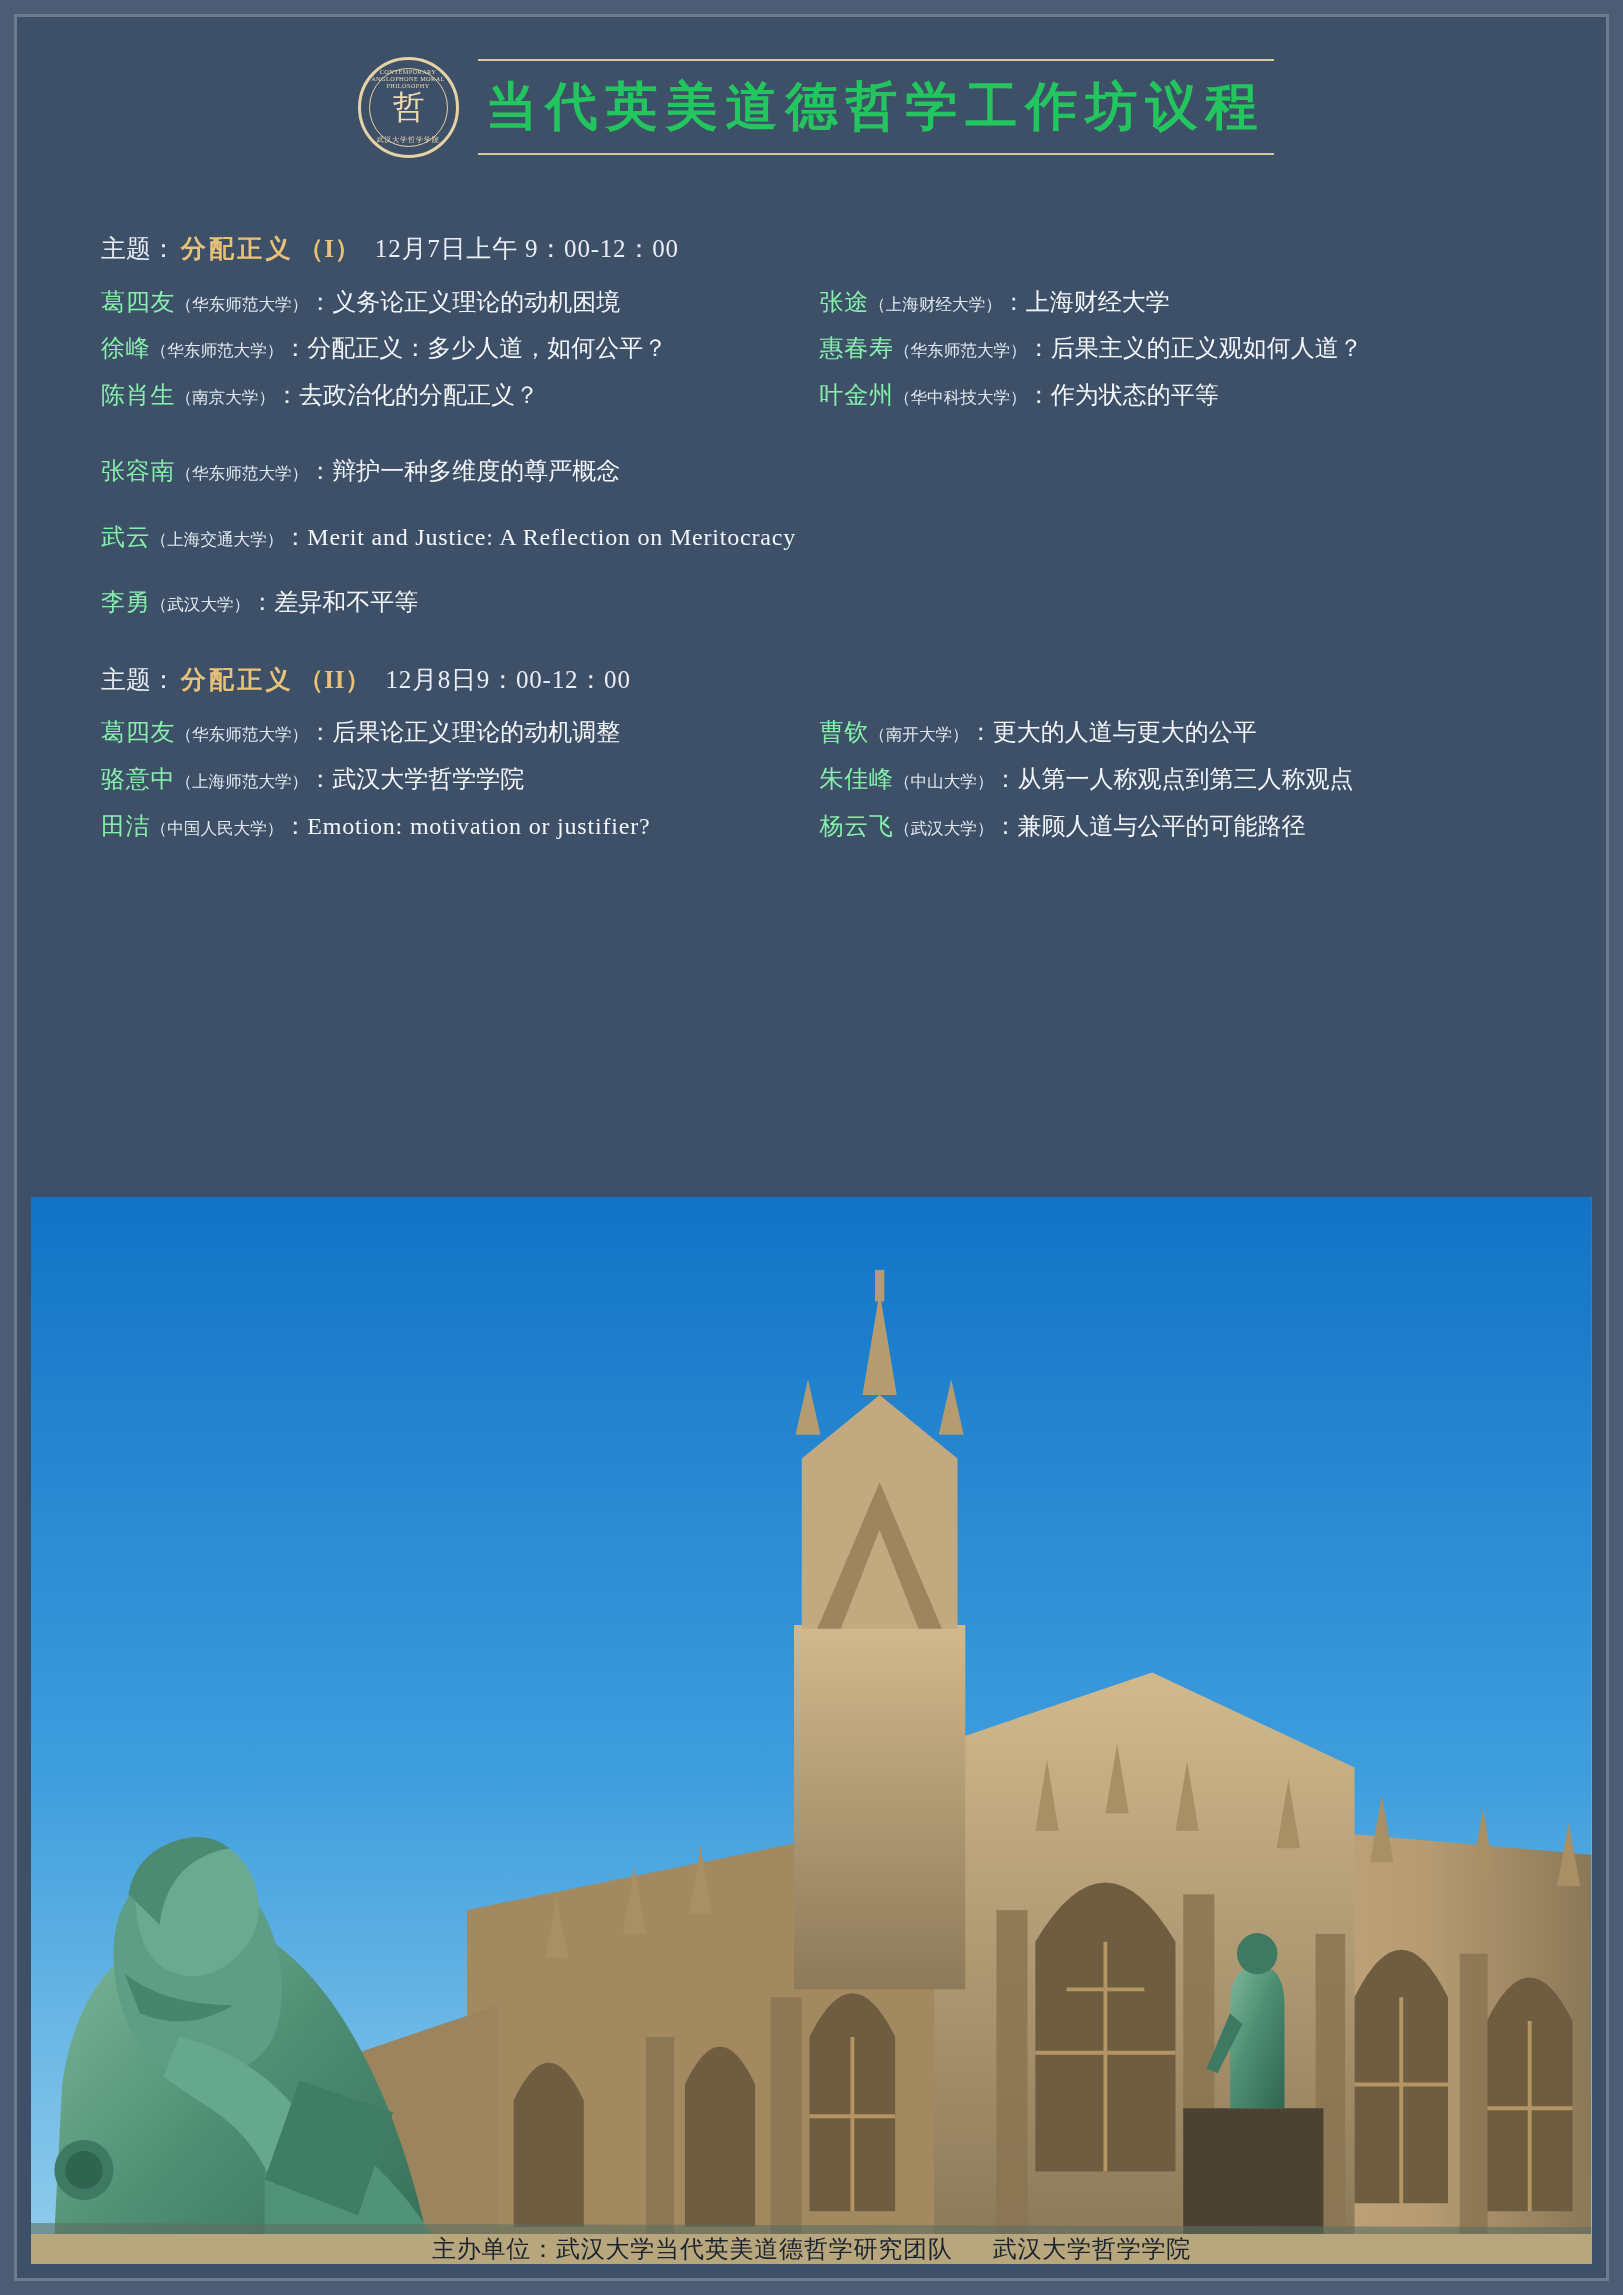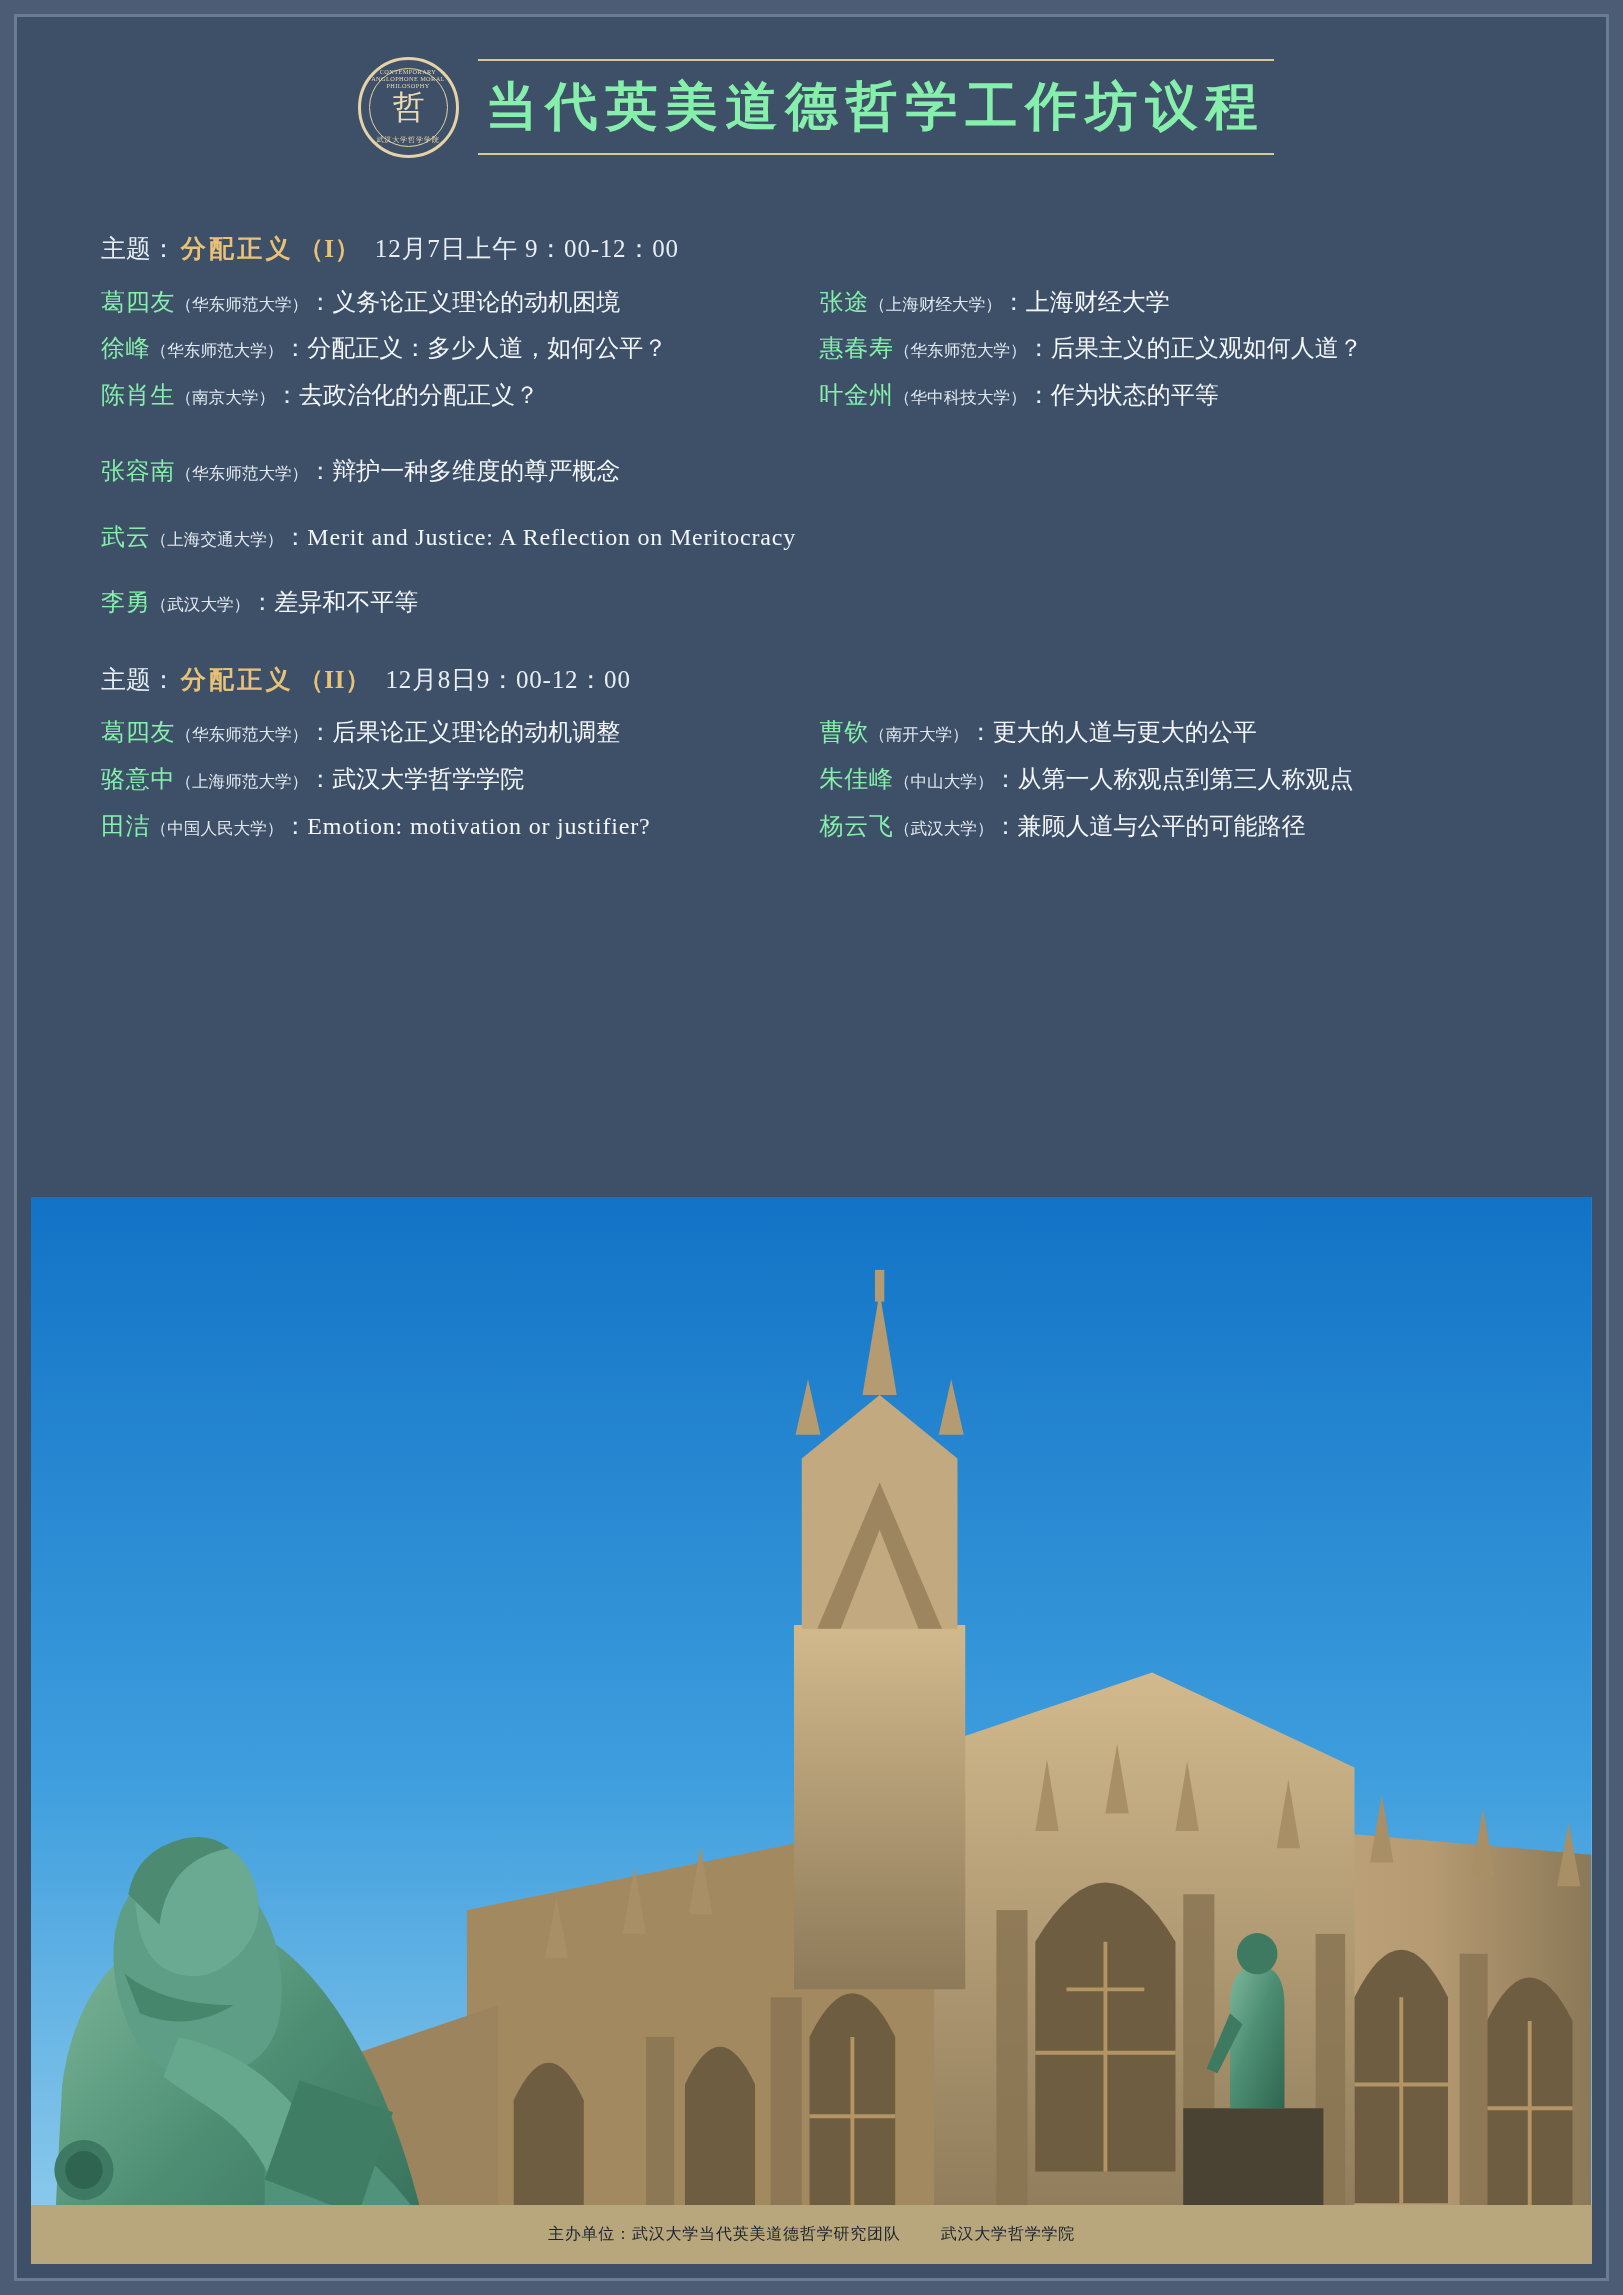--- a/index.html
+++ b/index.html
@@ -104,21 +104,21 @@
     position: absolute;
     left: -8px;
     right: -8px;
     height: 1.6px;
     background: #d9c79c;
   }
   .title-wrap::before { top: 0; }
   .title-wrap::after  { bottom: 0; }
   .title {
     font-size: 52px;
-    color: #86efac;
+    color: #22c55e;
     letter-spacing: 8px;
     font-weight: bold;
     font-family: Liberation Sans, sans-serif;
     white-space: nowrap;
   }
 
   
   .program {
     padding: 32px 87px 0 87px;
     color: #e9eef5;
@@ -188,28 +188,28 @@
     background: linear-gradient(#1f7fd0, #61b7e8 60%, #8fcdee 100%);
   }
   .photo svg { display: block; width: 100%; height: 100%; }
 
   
   .footer {
     position: absolute;
     left: 17.4px;
     right: 17.4px;
     bottom: 17.4px;
-    height: 59px;
+    height: 30px;
     background: #b8a77c;
     display: flex;
     align-items: center;
     justify-content: center;
     gap: 40px;
     color: #1b2330;
-    font-size: 16px;
+    font-size: 24px;
     letter-spacing: 0.8px;
   }
 </style>
 </head>
 <body>
 
 <div class="poster">
 
   <div class="header">
     <div class="logo">

